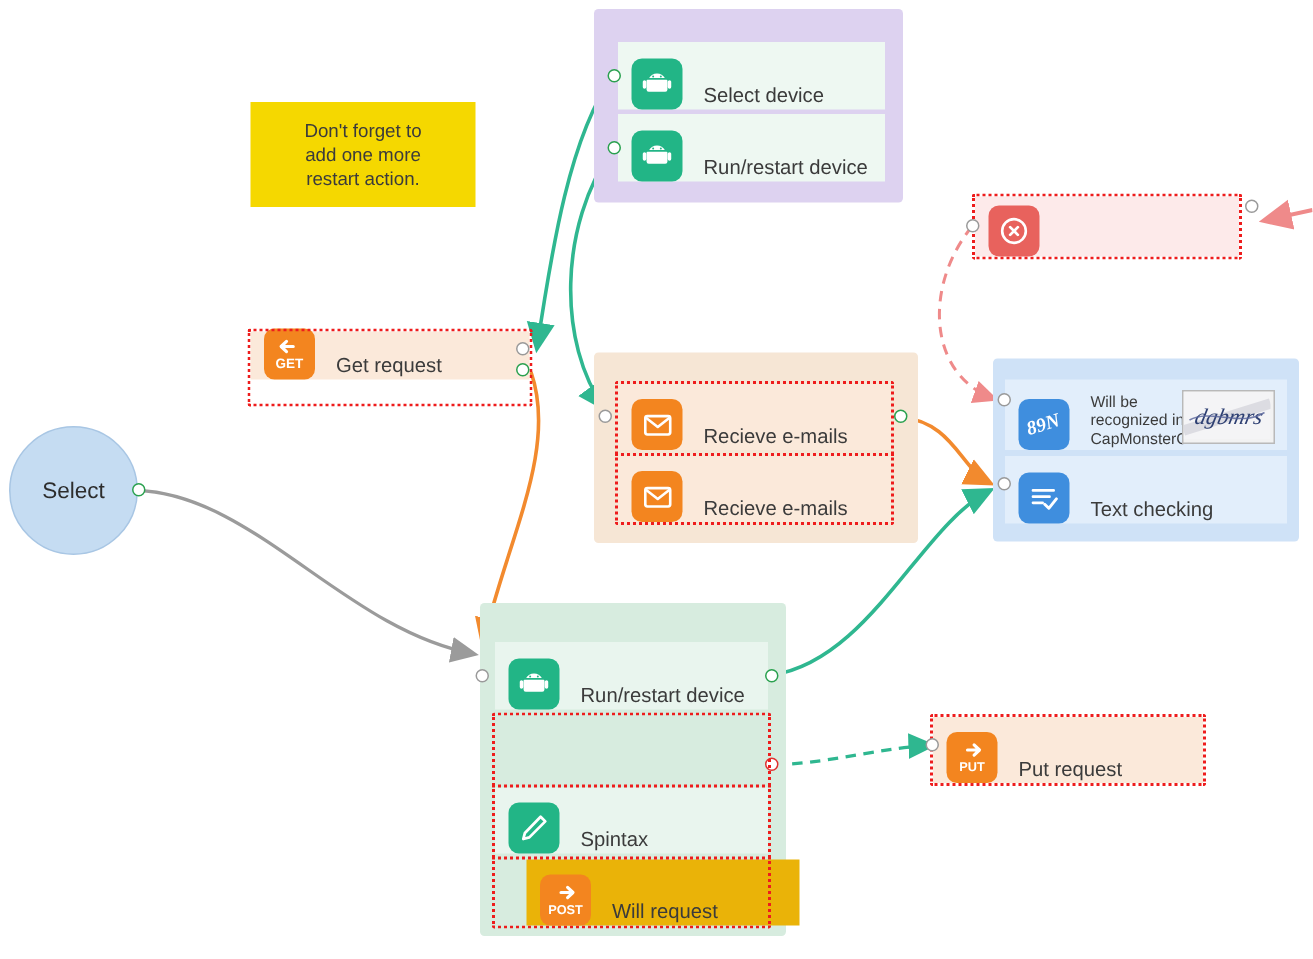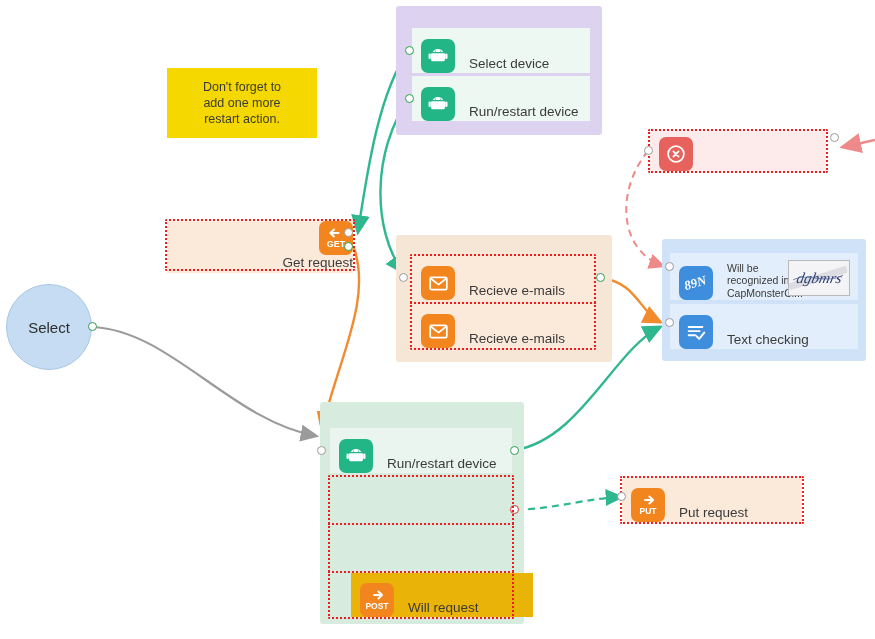--- a/index.html
+++ b/index.html
@@ -146,21 +146,21 @@
       <svg width="22" height="22" viewBox="0 0 24 24">
         <path fill="#fff" d="M6.3 7.6 C7.3 5.6 9.5 4.3 12 4.3 s4.7 1.3 5.7 3.3 z M5.2 8.9 h13.6 a0.8 0.8 0 0 1 .8 .8 v6.3 a1.6 1.6 0 0 1 -1.6 1.6 H6 a1.6 1.6 0 0 1 -1.6 -1.6 V9.7 a0.8 0.8 0 0 1 .8 -.8 z M2.9 9.2 a1.25 1.25 0 0 1 1.25 1.25 v3.7 a1.25 1.25 0 0 1 -2.5 0 v-3.7 A1.25 1.25 0 0 1 2.9 9.2 z M21.1 9.2 a1.25 1.25 0 0 1 1.25 1.25 v3.7 a1.25 1.25 0 0 1 -2.5 0 v-3.7 A1.25 1.25 0 0 1 21.1 9.2 z"></path>
         <circle cx="9.2" cy="6.6" r="0.72" fill="#22b586"></circle>
         <circle cx="14.8" cy="6.6" r="0.72" fill="#22b586"></circle>
       </svg>
     </span>
     <span class="label">Run/restart device</span>
   </div>
   <div class="port port-out" style="left:405px;top:94px;"></div>
 
-  <div class="row row-bg-peach" style="left:167px;top:221px;width:186px;height:52px;flex-direction:column;">
+  <div class="row row-bg-peach" style="left:167px;top:221px;width:186px;height:32px;">
     <span class="icon ic-orange">
       <svg width="30" height="30" viewBox="0 0 30 30">
         <path d="M17.5 10 L10 10 M13 6.6 L9.4 10 L13 13.4" fill="none" stroke="#fff" stroke-width="2.1" stroke-linecap="round" stroke-linejoin="round"></path>
         <text x="15" y="24" font-family="'Liberation Sans',sans-serif" font-size="9" font-weight="bold" fill="#fff" text-anchor="middle">GET</text>
       </svg>
     </span>
     <span class="label">Get request</span>
   </div>
   <div class="sel" style="left:165px;top:219px;width:190px;height:52px;"></div>
   <div class="port port-in" style="left:344px;top:228px;"></div>
@@ -247,20 +247,28 @@
         <circle cx="14.8" cy="6.6" r="0.72" fill="#22b586"></circle>
       </svg>
     </span>
     <span class="label">Run/restart device</span>
   </div>
   <div class="port port-in" style="left:317px;top:446px;"></div>
   <div class="port port-out" style="left:510px;top:446px;"></div>
 
   <div class="port port-red" style="left:510px;top:505px;"></div>
 
+  <div class="row row-bg-greenpanel" style="left:330px;top:525px;width:182px;height:44px;">
+    <span class="icon ic-green">
+      <svg width="22" height="22" viewBox="0 0 24 24">
+        <path d="M16.8 3.8 L20.2 7.2 L8.6 18.8 L4.2 20 L5.4 15.6 Z" fill="none" stroke="#fff" stroke-width="2" stroke-linejoin="round"></path>
+      </svg>
+    </span>
+    <span class="label">Spintax</span>
+  </div>
 
   <div class="row row-bg-orangepanel" style="left:330px;top:573px;width:182px;height:44px;">
     <span class="icon ic-orange">
       <svg width="30" height="30" viewBox="0 0 30 30">
         <path d="M12 10 L19.5 10 M16.4 6.6 L20 10 L16.4 13.4" fill="none" stroke="#fff" stroke-width="2.1" stroke-linecap="round" stroke-linejoin="round"></path>
         <text x="15" y="24" font-family="'Liberation Sans',sans-serif" font-size="8.5" font-weight="bold" fill="#fff" text-anchor="middle">POST</text>
       </svg>
     </span>
     <span class="label">Will request</span>
   </div>

